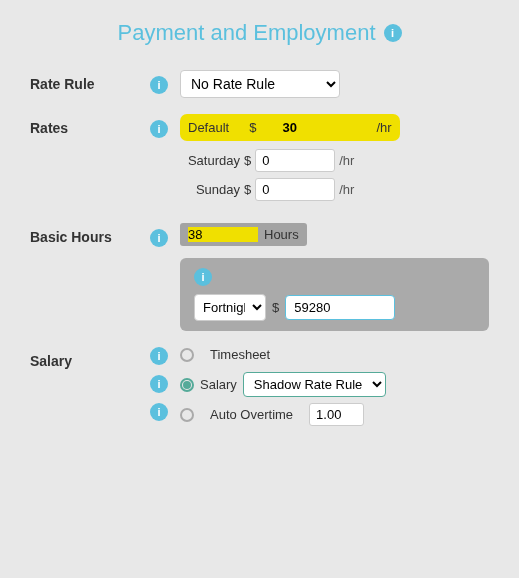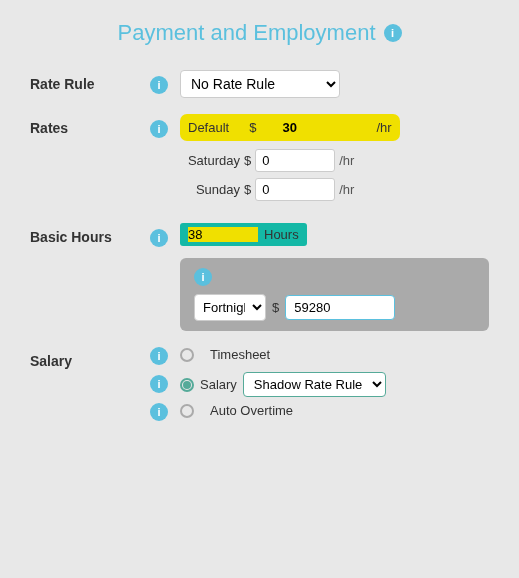--- a/index.html
+++ b/index.html
@@ -109,21 +109,21 @@
       font-weight: bold;
     }
     .highlight-label {
       font-size: 13px;
       font-weight: normal;
     }
     .highlight-unit {
       font-size: 13px;
     }
     .hours-highlight {
-      background: #14b8a6;
+      background: #a3a3a3;
       border-radius: 3px;
       padding: 4px 8px;
       display: inline-flex;
       align-items: center;
       gap: 6px;
       margin-bottom: 8px;
     }
     .hours-input {
       background: #f0e000;
       border: none;
@@ -336,17 +336,18 @@
         <span class="radio-label">Salary</span>
         <select class="shadow-select">
           <option>Shadow Rate Rule</option>
           <option>No Shadow Rule</option>
         </select>
       </div>
 
       <div class="radio-row">
         <div class="radio-custom"></div>
         <span class="radio-label">Auto Overtime</span>
+        <input class="overtime-input" type="text" value="1.00" style="">
       </div>
     </div>
   </div>
 
 </div>
 
 </body></html>

